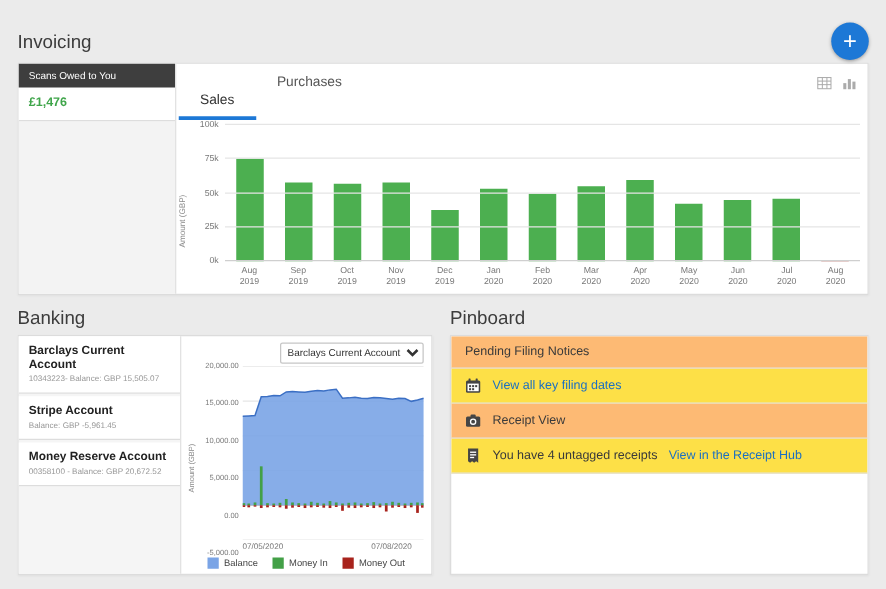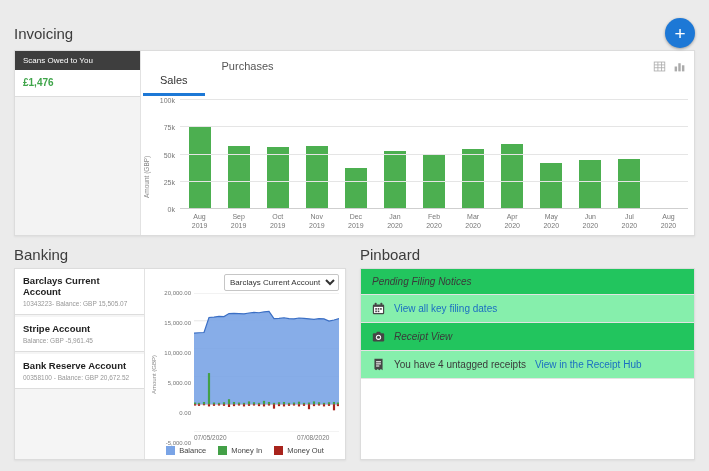--- a/index.html
+++ b/index.html
@@ -88,22 +88,22 @@
   .bank-plot svg { position:absolute; inset:0; width:100%; height:100%; }
   .bank-xlabels { position:relative; height:11px; font-size:6.5px; color:#777; }
   .bxl { position:absolute; top:2px; white-space:nowrap; }
 
   .legend { display:flex; justify-content:center; gap:12px; padding:3px 0 1px; }
   .legend-item { display:flex; align-items:center; gap:4px; font-size:7.5px; color:#444; }
   .legend-swatch { width:9px; height:9px; display:inline-block; }
 
   
   .pin-panel { height:192px; overflow:hidden; }
-  .pin-row { display:flex; align-items:center; gap:9px; padding:7px 11px; font-size:10px; color:#3a3a3a; border-bottom:1px solid #e3e3e3; background:#86efac; }
-  .pin-row.header { background:#22c55e;font-style:italic; }
+  .pin-row { display:flex; align-items:center; gap:9px; padding:7px 11px; font-size:10px; color:#3a3a3a; border-bottom:1px solid #e3e3e3; background:#fde047; }
+  .pin-row.header { background:#fdba74; }
   .pin-icon { width:13px; height:13px; flex:0 0 auto; }
   .pin-icon svg { width:13px; height:13px; display:block; }
   .pin-link { color:#1b6fc2; text-decoration:none; cursor:pointer; }
   .pin-text { color:#3a3a3a; }
 </style>
 </head>
 <body>
 
 <div class="page">
 
@@ -276,21 +276,21 @@
         <div class="accounts">
             <div class="account">
               <div class="account-name">Barclays Current Account</div>
               <div class="account-detail">10343223- Balance: GBP 15,505.07</div>
             </div>
             <div class="account">
               <div class="account-name">Stripe Account</div>
               <div class="account-detail">Balance: GBP -5,961.45</div>
             </div>
             <div class="account">
-              <div class="account-name">Bank Reserve Account</div>
+              <div class="account-name">Money Reserve Account</div>
               <div class="account-detail">00358100 - Balance: GBP 20,672.52</div>
             </div>
           </div>
         <div class="bank-chart-col">
           <div class="select-row">
             <select><option>Barclays Current Account</option></select>
           </div>
           <div class="bank-chart">
             <div class="y-axis-title">Amount (GBP)</div>
             <div class="bank-yticks">

